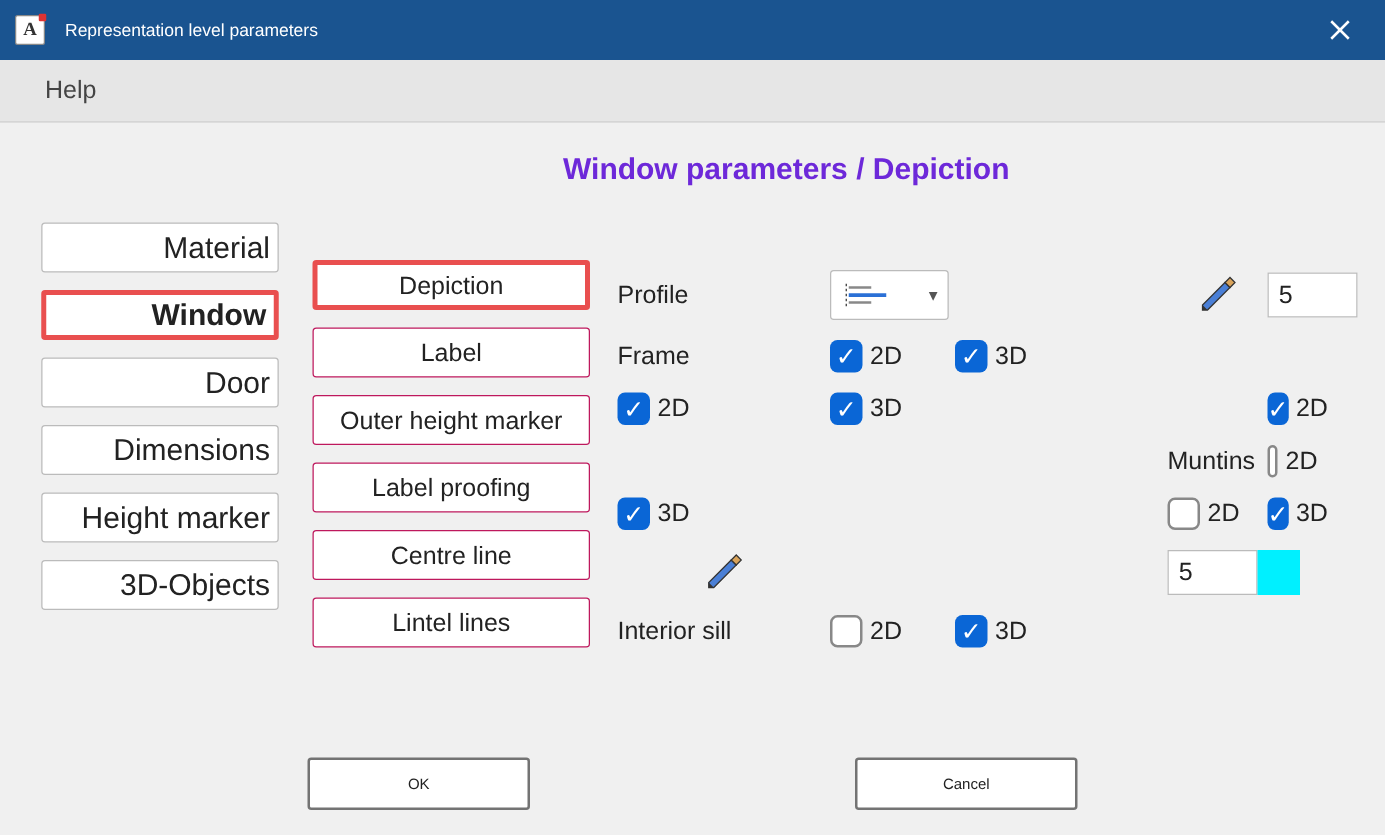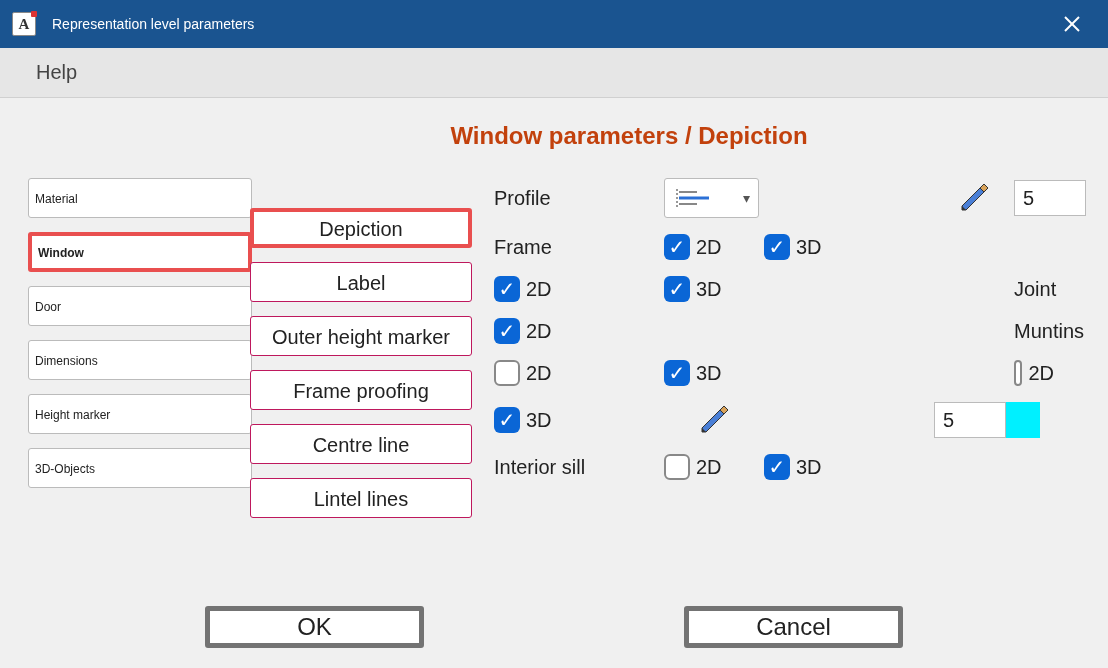--- a/index.html
+++ b/index.html
@@ -76,42 +76,42 @@
   }
   .content {
     padding: 24px 28px 0 28px;
     position: relative;
   }
   .page-title {
     text-align: center;
     font-size: 24px;
     font-weight: 700;
     margin: 0 0 28px 0;
-    color: #c2410c;
+    color: #6d28d9;
     padding-left: 150px;
   }
   .columns {
     display: flex;
     gap: 18px;
   }
   .col1 { width: 200px; }
   .col2 { width: 230px; margin-top: 30px; }
-  .col3 { flex: 1; }
+  .col3 { flex: 1; margin-top: 38px; }
   .nav-btn {
     display: block;
-    width: 224px;
+    width: 190px;
     height: 40px;
     margin: 0 auto 14px auto;
     background: #fff;
     border: 1px solid #bbb;
     border-radius: 3px;
-    font-size: 12px;
-    color: #222;
-    cursor: pointer;
-    text-align: left;
+    font-size: 24px;
+    color: #222;
+    cursor: pointer;
+    text-align: right;
     line-height: 38px;
   }
   .nav-btn.highlight {
     border: 4px solid #e94f4f;
     line-height: 32px;
     font-weight: bold;
   }
   .sub-btn {
     display: block;
     width: 222px;
@@ -206,26 +206,26 @@
   .footer {
     position: absolute;
     bottom: 20px;
     left: 0;
     right: 0;
     display: flex;
     justify-content: center;
     gap: 260px;
   }
   .footer-btn {
-    width: 219px;
+    width: 178px;
     height: 42px;
     background: #fff;
-    border: 5px solid #737373;
+    border: 2px solid #737373;
     border-radius: 3px;
-    font-size: 24px;
+    font-size: 12px;
     color: #222;
     cursor: pointer;
   }
 </style>
 </head>
 <body>
 
 <div class="titlebar">
   <div class="app-icon">
     <span>A</span>
@@ -254,21 +254,21 @@
       <button class="nav-btn">Door</button>
       <button class="nav-btn">Dimensions</button>
       <button class="nav-btn">Height marker</button>
       <button class="nav-btn">3D-Objects</button>
     </div>
 
     <div class="col2">
       <button class="sub-btn highlight">Depiction</button>
       <button class="sub-btn">Label</button>
       <button class="sub-btn">Outer height marker</button>
-      <button class="sub-btn">Frame proofing</button>
+      <button class="sub-btn">Label proofing</button>
       <button class="sub-btn">Centre line</button>
       <button class="sub-btn">Lintel lines</button>
     </div>
 
     <div class="col3">
       <div class="param-grid">
 
         <div class="param-label">Profile</div>
         <div class="profile-select" style="grid-column: 2 / span 2; justify-self:start;">
           <svg class="profile-icon-svg" viewBox="0 0 40 26">
@@ -310,21 +310,20 @@
             <span class="chk-label">2D</span>
           </label>
         <label class="chk">
             <span class="chk-box checked">✓</span>
             <span class="chk-label">3D</span>
           </label>
         <div></div>
           <div></div>
           <div></div>
 
-        <div class="param-label">Joint</div>
         <label class="chk">
             <span class="chk-box checked">✓</span>
             <span class="chk-label">2D</span>
           </label>
         <div></div>
           <div></div>
           <div></div>
           <div></div>
 
         <div class="param-label">Muntins</div>

